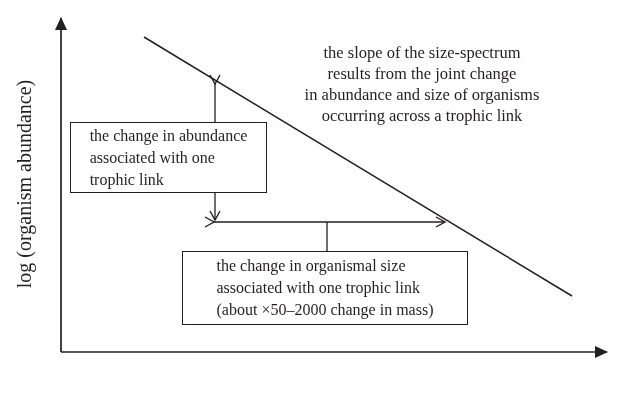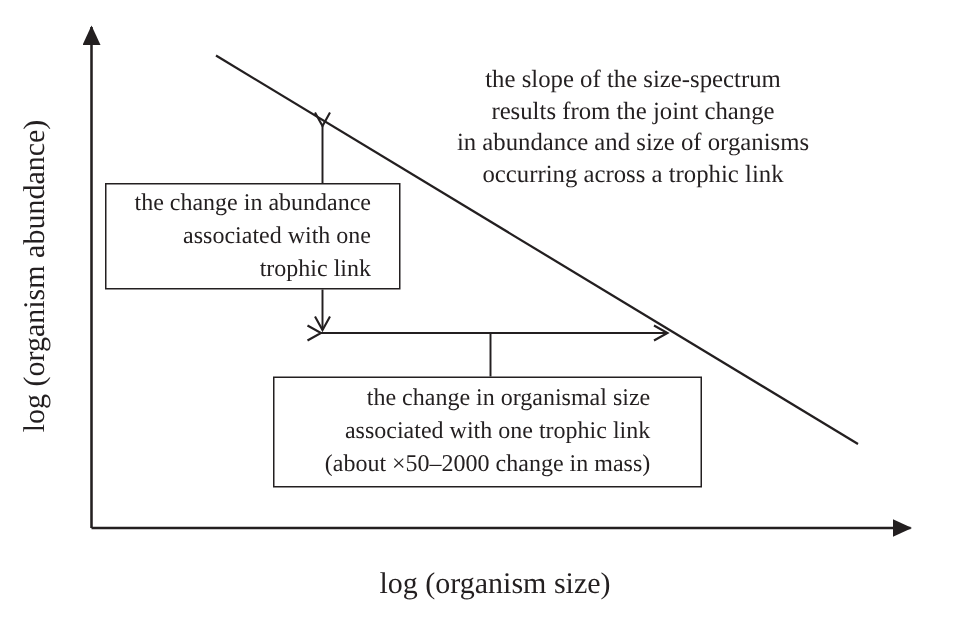--- a/index.html
+++ b/index.html
@@ -37,21 +37,21 @@
     line-height: 21px;
   }
   .callout-box {
     position: absolute;
     box-sizing: border-box;
     border: 1.5px solid #231f20;
     background: #ffffff;
     display: flex;
     align-items: center;
     justify-content: center;
-    text-align: right;
+    text-align: left;
     white-space: pre-line;
     font-size: 16px;
     line-height: 22px;
   }
   .abundance-box {
     left: 70px;
     top: 122px;
     width: 197px;
     height: 71px;
   }
@@ -112,17 +112,16 @@
 occurring across a trophic link</div>
 
   <div class="callout-box abundance-box">the change in abundance
 associated with one
 trophic link</div>
 
   <div class="callout-box size-box">the change in organismal size
 associated with one trophic link
 (about ×50–2000 change in mass)</div>
 
-  <div class="note x-axis-label">log (organism size)</div>
 
   <div class="note y-axis-label">log (organism abundance)</div>
 
 </div>
 
 </body></html>

